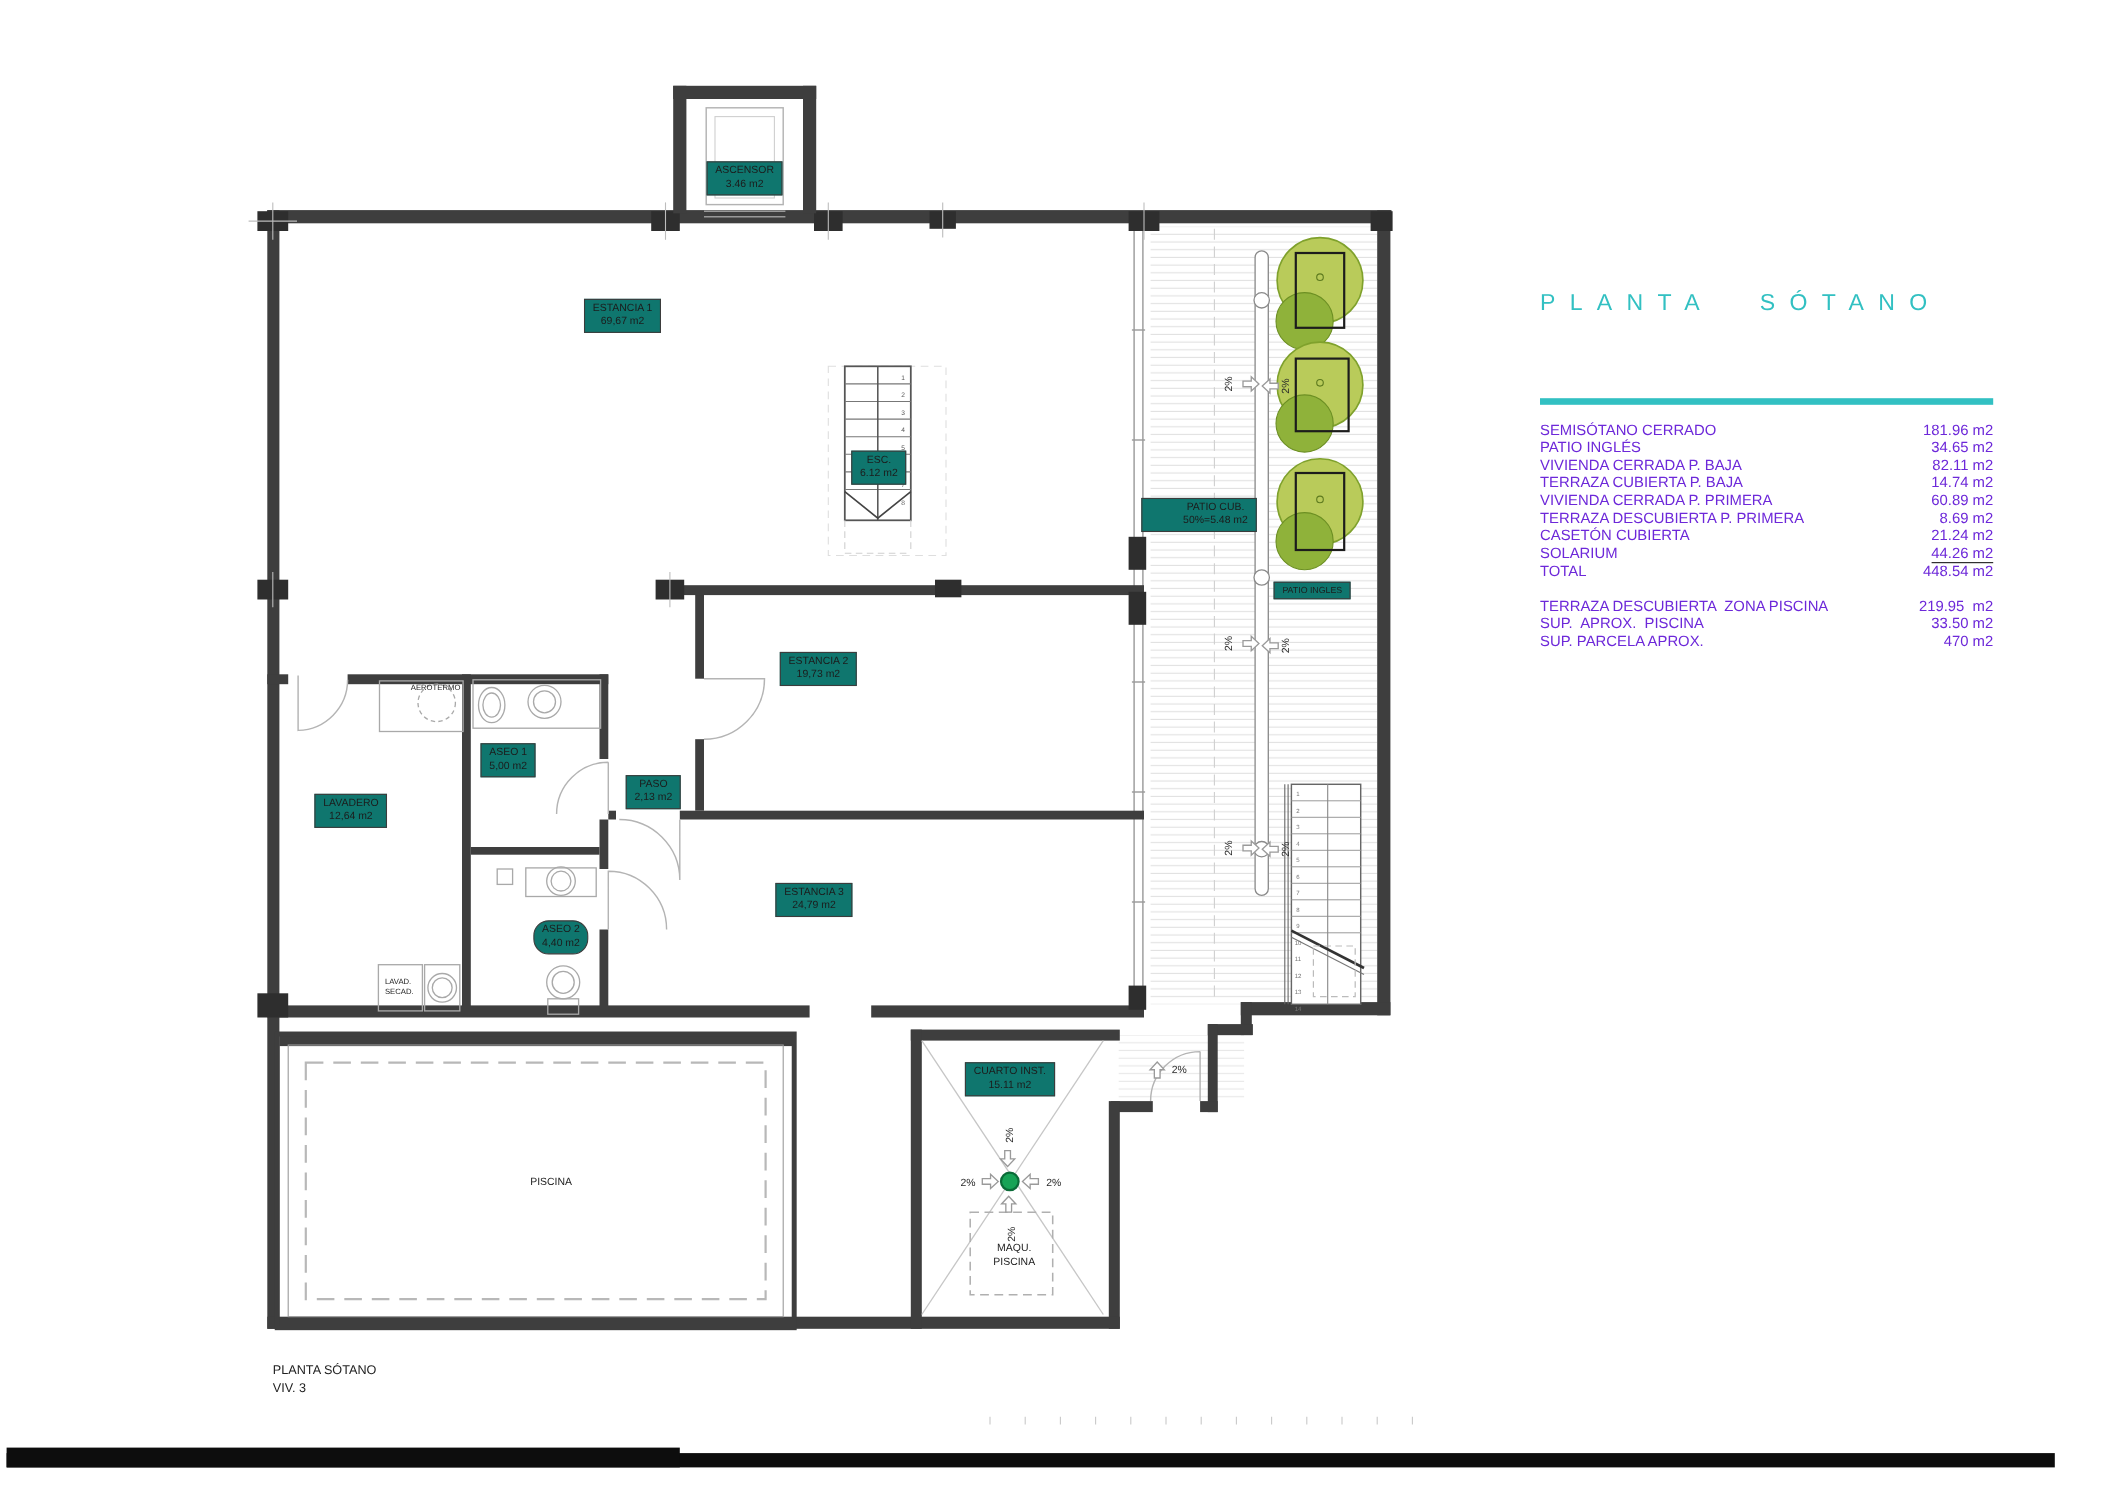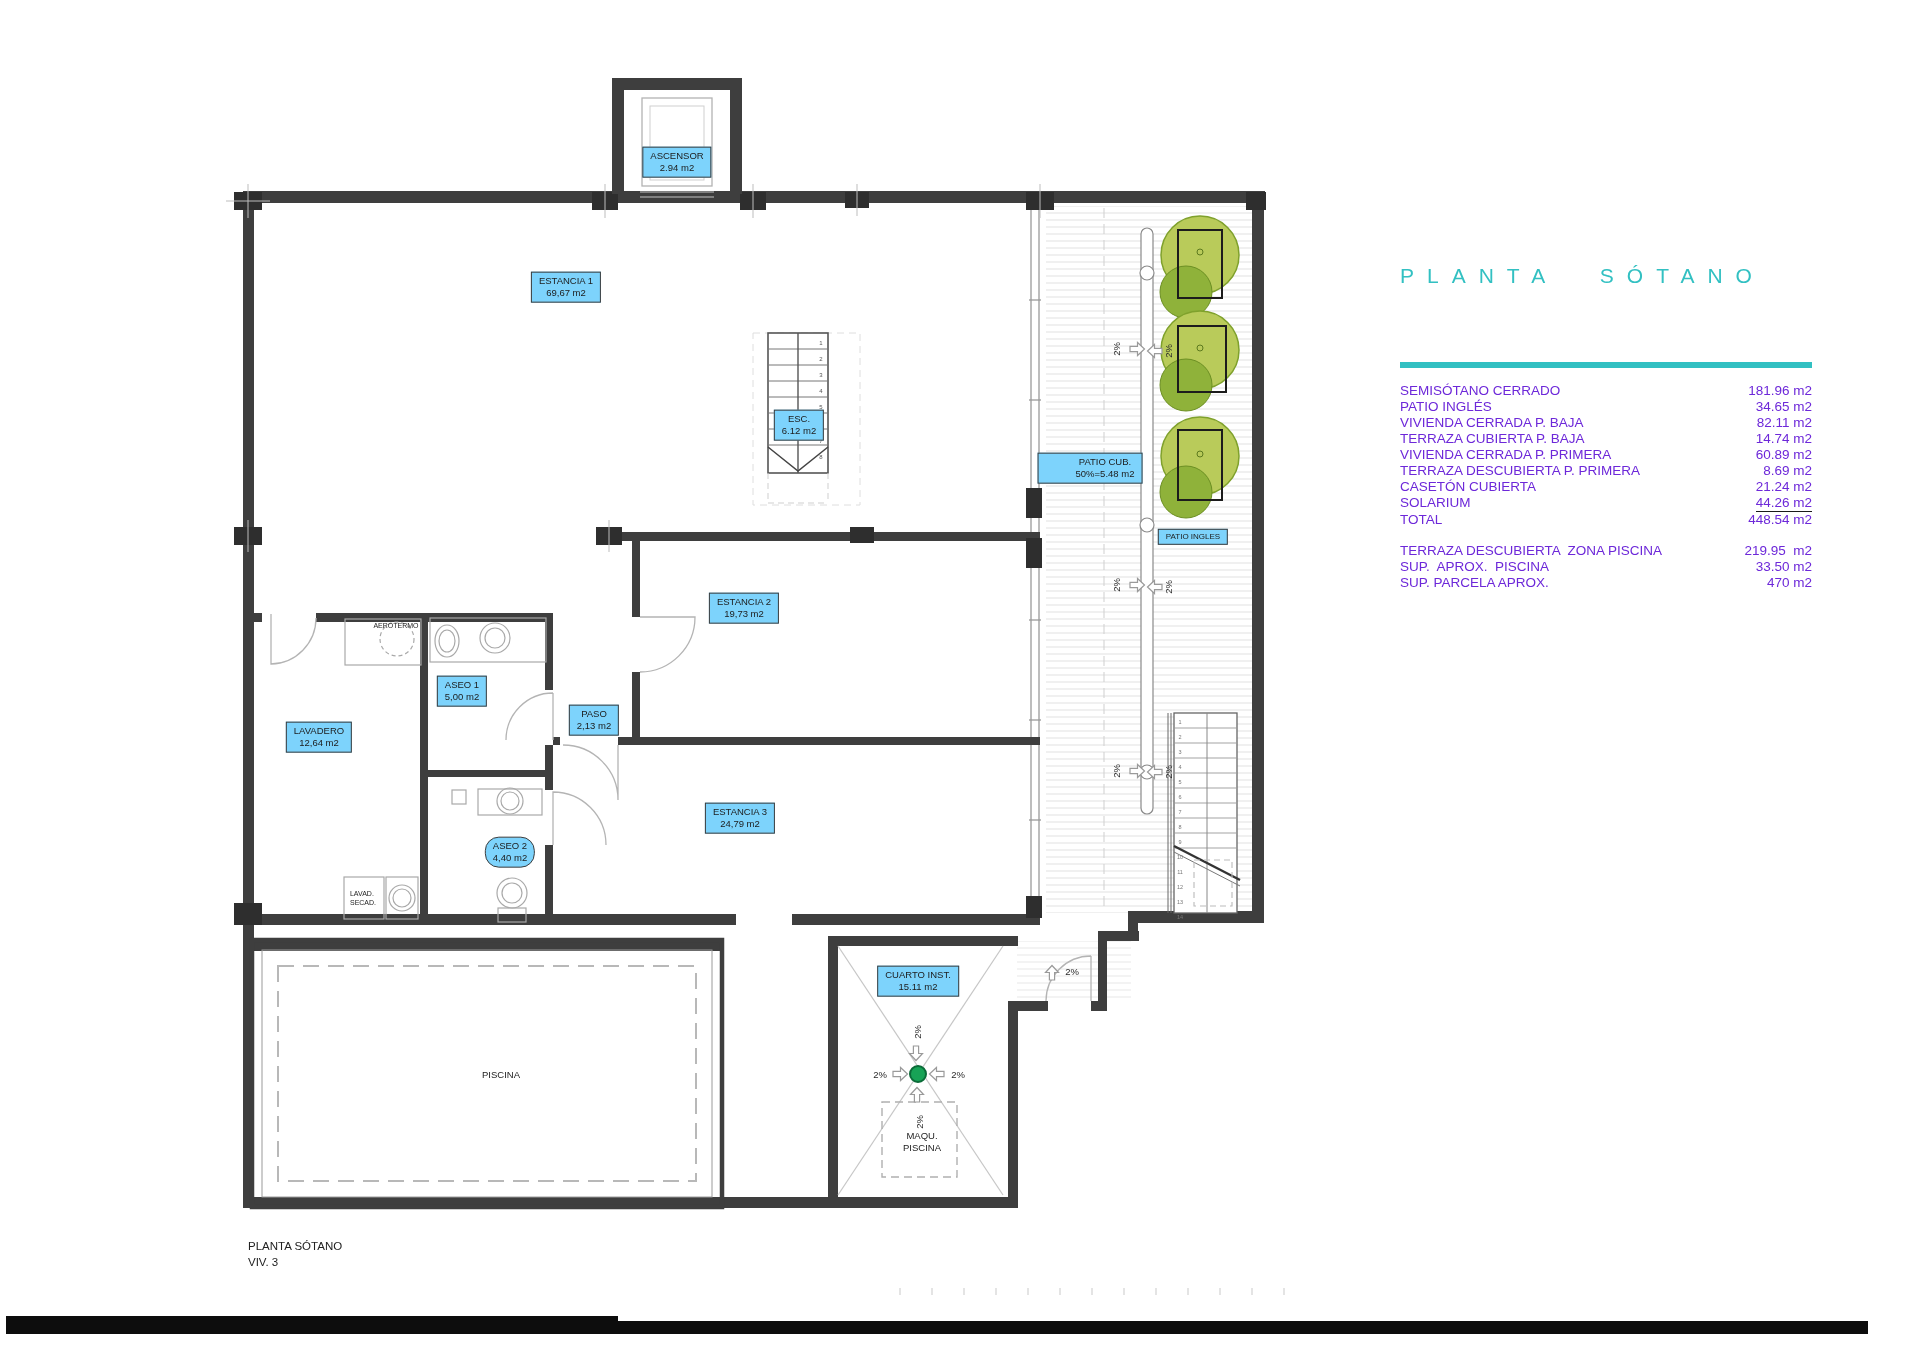--- a/index.html
+++ b/index.html
@@ -1,19 +1,19 @@
 <!DOCTYPE html>
 <html><head>
 <meta charset="utf-8">
 <style>
   html,body{margin:0;padding:0;background:#fff;}
   .canvas{position:relative;width:1920px;height:1356px;background:#fff;overflow:hidden;
           font-family:"Liberation Sans",sans-serif;color:#1d1d1d;}
   svg.plan{position:absolute;left:0;top:0;}
-  .lbl{position:absolute;transform:translate(-50%,-50%);background:#7dd3fc;border:1.5px solid #3c3c3c;
+  .lbl{position:absolute;transform:translate(-50%,-50%);background:#0f766e;border:1.5px solid #3c3c3c;
        padding:2px 7px;font-size:9.5px;line-height:1.3;color:#1c1c1c;text-align:center;white-space:nowrap;}
   .lbl .nm{display:block;}
   .lbl .area{display:block;}
   .plain{border:none;background:transparent;padding:0;}
   .tiny{font-size:7px;line-height:1.35;}
   .plan-title{position:absolute;left:1400px;top:264px;font-size:21px;letter-spacing:13px;word-spacing:24px;
               white-space:nowrap;font-weight:400;}
   .rule{position:absolute;left:1400px;top:362px;width:412px;height:6px;}
   .legend{position:absolute;left:1400px;top:383px;width:412px;font-size:13.5px;color:#6d28d9;}
   .legend-row{display:flex;justify-content:space-between;line-height:16px;white-space:pre;}
@@ -301,21 +301,21 @@
     <line x1="1284" y1="1288" x2="1284" y2="1295"></line>
   </g>
   <g fill="#0d0d0d">
     <rect x="6" y="1321" width="1862" height="13"></rect>
     <rect x="6" y="1316" width="612" height="18"></rect>
   </g>
 </svg>
 
   <div class="lbl" style="left:677px;top:162px;">
     <span class="nm">ASCENSOR</span>
-    <span class="area">2.94 m2</span>
+    <span class="area">3.46 m2</span>
   </div>
   <div class="lbl" style="left:566px;top:287px;text-align:center;">
     <span class="nm">ESTANCIA 1</span>
     <span class="area">69,67 m2</span>
   </div>
   <div class="lbl" style="left:799px;top:425px;">
     <span class="nm">ESC.</span>
     <span class="area">6.12 m2</span>
   </div>
   <div class="lbl" style="left:1090px;top:468px;padding-left:37px;">

